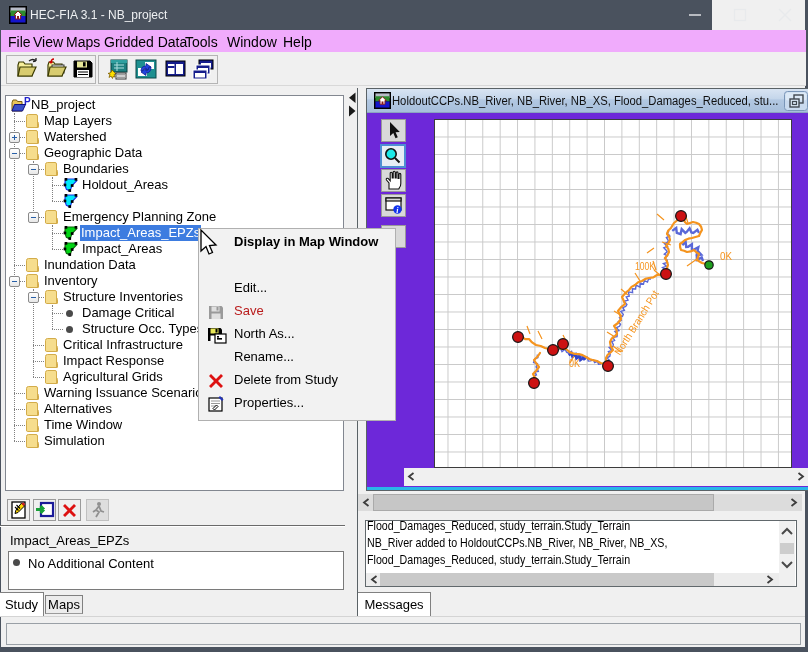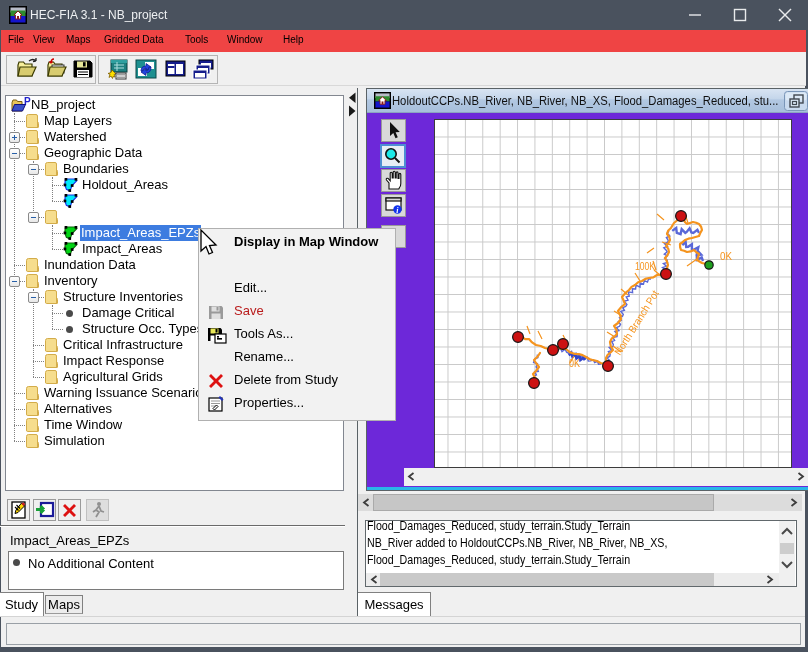--- a/index.html
+++ b/index.html
@@ -2,24 +2,24 @@
 <html><head>
 <meta charset="utf-8">
 <style>
 * { margin:0; padding:0; box-sizing:border-box; }
 html,body { width:808px; height:652px; overflow:hidden; }
 body { font-family:"Liberation Sans", sans-serif; background:#f0f0f0; position:relative; }
 .abs { position:absolute; }
 #win { position:absolute; left:0; top:0; width:808px; height:652px; background:#f0f0f0;
   border-left:1px solid #4a525e; border-right:3px solid #4a525e; border-bottom:5px solid #4a525e; }
 
-#titlebar { position:absolute; left:0; top:0; width:808px; height:30px; background:#4a525e; }
+#titlebar { position:absolute; left:0; top:0; width:712px; height:30px; background:#4a525e; }
 #titlebar .ttext { position:absolute; left:30px; top:8px; color:#eef0f2; font-size:12px; }
 
-#menubar { position:absolute; left:1px; top:30px; width:805px; height:22px; background:#ef4444; color:#000; font-size:10px; }
+#menubar { position:absolute; left:1px; top:30px; width:805px; height:22px; background:#f0abfc; color:#000; font-size:14px; }
 #menubar span { position:absolute; top:4px; }
 
 #toolbar { position:absolute; left:1px; top:52px; width:805px; height:34px; background:#f0f0f0; border-bottom:1px solid #d8d8d8; }
 .tbgroup { position:absolute; top:3px; height:29px; border:1px solid #b4b4b4; background:#f0f0f0; }
 
 #treepanel { position:absolute; left:5px; top:95px; width:339px; height:396px; background:#fff; border:1px solid #828790; overflow:hidden; font-size:13px; }
 .trow { position:absolute; height:16px; line-height:16px; white-space:nowrap; color:#000; }
 .dotv { position:absolute; width:1px; border-left:1px dotted #808080; }
 .doth { position:absolute; height:1px; border-top:1px dotted #808080; }
 .expander { position:absolute; width:11px; height:11px; background:linear-gradient(#fff,#e8e8e8); border:1px solid #8a8a8a; border-radius:2px; }
@@ -195,20 +195,21 @@
       <rect x="11.6" y="1" width="2.7" height="2.7" fill="#000"></rect>
       <rect x="7.8" y="7.2" width="2.7" height="2.7" fill="#000"></rect>
       <rect x="0.6" y="6.6" width="2.7" height="2.7" fill="#000"></rect>
       <rect x="5.4" y="12.2" width="2.7" height="2.7" fill="#000"></rect>
     </svg>
 <div class="doth" style="left:27px;top:121px;width:11px"></div>
 <svg class="abs" style="left:38px;top:113px" width="16" height="16" viewBox="0 0 16 16">
       <path d="M1.5 3.5 Q1.5 1.5 3.5 1.5 L11 1.5 Q12.5 1.5 12.5 3 L12.5 9 Q13.5 9 13.5 10.5 L13.5 14 Q13.5 14.5 13 14.5 L2.5 14.5 Q1.5 14.5 1.5 13 Z" fill="#f6dd8d" stroke="#d3ac4a" stroke-width="1"></path>
       <path d="M12.5 9 L12.5 14.2" stroke="#d3ac4a" stroke-width="1" fill="none"></path>
     </svg>
+<div class="trow" style="left:57px;top:113px">Emergency Planning Zone</div>
 <div class="expander " style="left:22px;top:116px"></div>
 <div class="doth" style="left:46px;top:137px;width:11px"></div>
 <svg class="abs" style="left:57px;top:129px" width="16" height="16" viewBox="0 0 16 16">
       <path d="M2.6 2 L12.8 2 L13.8 3.6 L9 8.6 L7 14 L3.4 12.4 L1.8 8 L2.2 3.6 Z" fill="#00d414" stroke="#0a6a0a" stroke-width="1.2"></path>
       <rect x="1.6" y="1" width="2.7" height="2.7" fill="#000"></rect>
       <rect x="11.6" y="1" width="2.7" height="2.7" fill="#000"></rect>
       <rect x="7.8" y="7.2" width="2.7" height="2.7" fill="#000"></rect>
       <rect x="0.6" y="6.6" width="2.7" height="2.7" fill="#000"></rect>
       <rect x="5.4" y="12.2" width="2.7" height="2.7" fill="#000"></rect>
     </svg>
@@ -477,21 +478,21 @@
 <div id="ctxmenu">
 <div class="mitem" style="top:2px;font-weight:bold;">Display in Map Window</div>
 <div class="mitem" style="top:48px;">Edit...</div>
 <div class="mitem" style="top:71px;color:#b91c1c;">Save</div>
 <svg class="abs" style="left:8px;top:74px" width="18" height="18" viewBox="0 0 18 18">
 <path d="M2 3 L14.5 3 L16 4.5 L16 16 L2 16 Z" fill="#9a9a9a"></path>
 <rect x="4.5" y="3.5" width="8" height="5" fill="#e0e0e0"></rect>
 <rect x="9.5" y="4" width="2" height="3.5" fill="#9a9a9a"></rect>
 <rect x="4.5" y="10.5" width="9" height="5.5" fill="#e0e0e0"></rect>
 </svg>
-<div class="mitem" style="top:94px;">Tools As...</div>
+<div class="mitem" style="top:94px;">North As...</div>
 <svg class="abs" style="left:8px;top:97px" width="20" height="18" viewBox="0 0 20 18">
 <path d="M1 2 L13.5 2 L15 3.5 L15 15 L1 15 Z" fill="#000"></path>
 <rect x="3.5" y="2.5" width="8" height="5" fill="#e8e858"></rect>
 <rect x="8.5" y="3" width="2" height="3.5" fill="#000"></rect>
 <rect x="3.5" y="9.5" width="9" height="5.5" fill="#fff"></rect>
 <rect x="8" y="8" width="11" height="9" fill="#fff" stroke="#000" stroke-width="1.2"></rect>
 <rect x="10" y="12" width="5" height="1.6" fill="#000"></rect>
 <rect x="10" y="10" width="2" height="1.6" fill="#000"></rect>
 </svg>
 <div class="mitem" style="top:117px;">Rename...</div>

